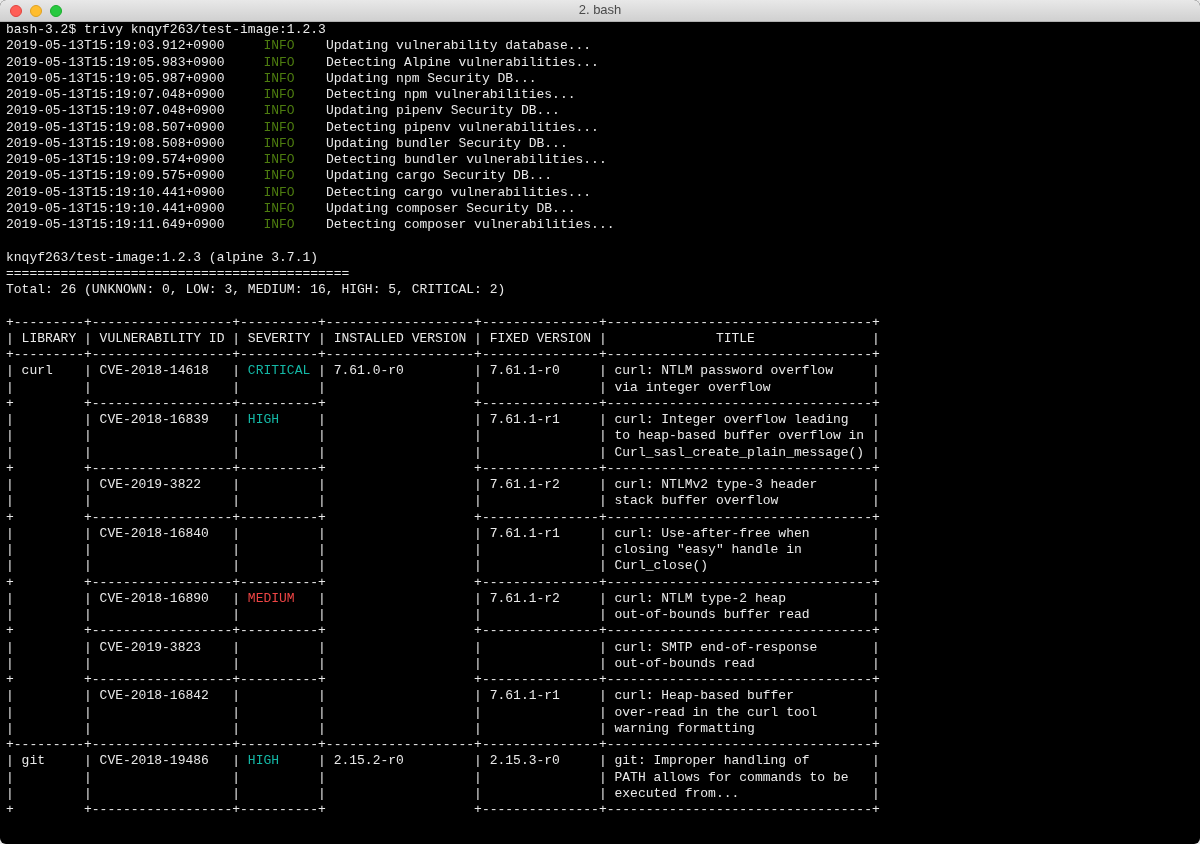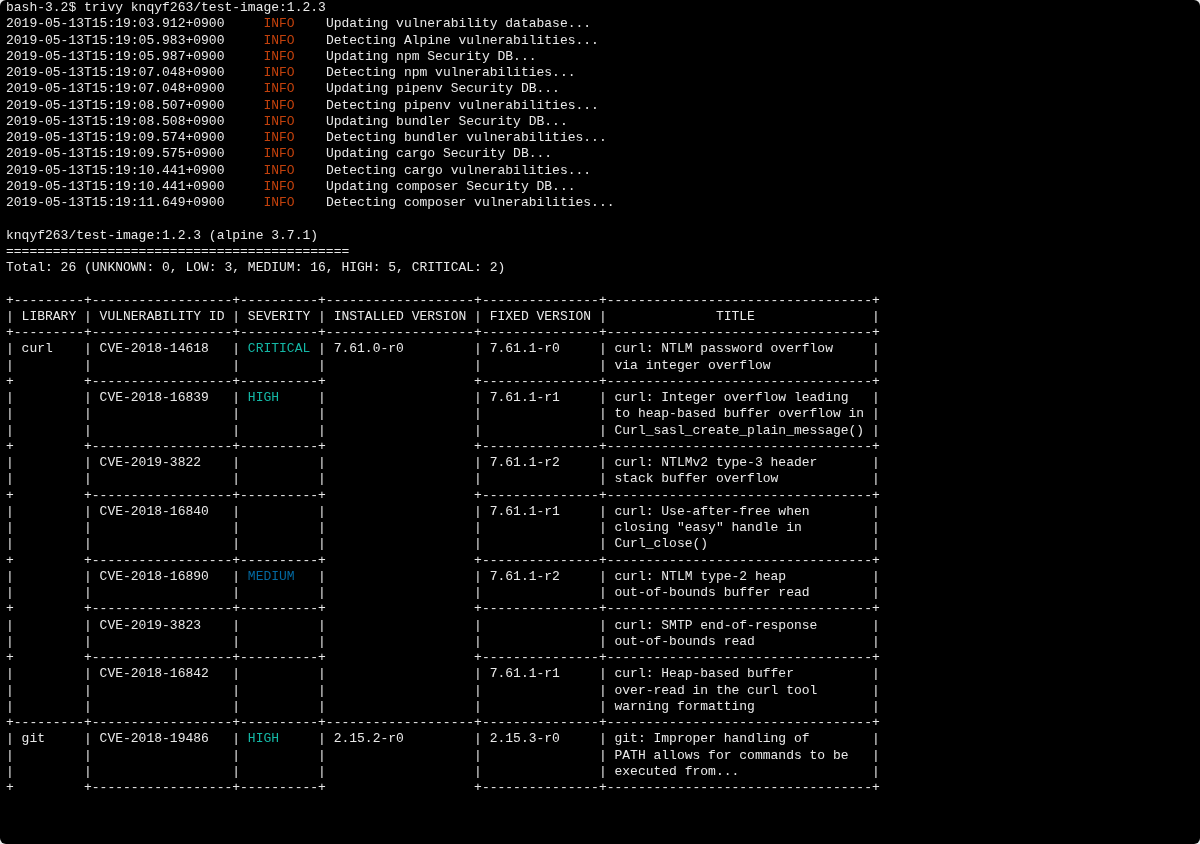--- a/index.html
+++ b/index.html
@@ -41,29 +41,37 @@
     font-size: 13px;
     color: #4a4a4a;
     pointer-events: none;
   }
   .term {
     color: #e9e9e9;
     padding: 0 6px;
     white-space: pre;
     font-variant-ligatures: none;
   }
-  .info { color: #c2410c; text-align: right; }
+  .info { color: #4d7c0f; text-align: right; }
   .crit { color: #14b8a6; }
   .high { color: #14b8a6; }
-  .med  { color: #0369a1; }
+  .med  { color: #ef4444; }
 </style>
 </head>
 <body>
 
 <div class="window">
+  <div class="titlebar">
+    <div class="dots">
+      <div class="dot red"></div>
+      <div class="dot yellow"></div>
+      <div class="dot green"></div>
+    </div>
+    <div class="title">2. bash</div>
+  </div>
   <div class="term" id="term">bash-3.2$ trivy knqyf263/test-image:1.2.3
 2019-05-13T15:19:03.912+0900     <span class="info">INFO</span>    Updating vulnerability database...
 2019-05-13T15:19:05.983+0900     <span class="info">INFO</span>    Detecting Alpine vulnerabilities...
 2019-05-13T15:19:05.987+0900     <span class="info">INFO</span>    Updating npm Security DB...
 2019-05-13T15:19:07.048+0900     <span class="info">INFO</span>    Detecting npm vulnerabilities...
 2019-05-13T15:19:07.048+0900     <span class="info">INFO</span>    Updating pipenv Security DB...
 2019-05-13T15:19:08.507+0900     <span class="info">INFO</span>    Detecting pipenv vulnerabilities...
 2019-05-13T15:19:08.508+0900     <span class="info">INFO</span>    Updating bundler Security DB...
 2019-05-13T15:19:09.574+0900     <span class="info">INFO</span>    Detecting bundler vulnerabilities...
 2019-05-13T15:19:09.575+0900     <span class="info">INFO</span>    Updating cargo Security DB...

